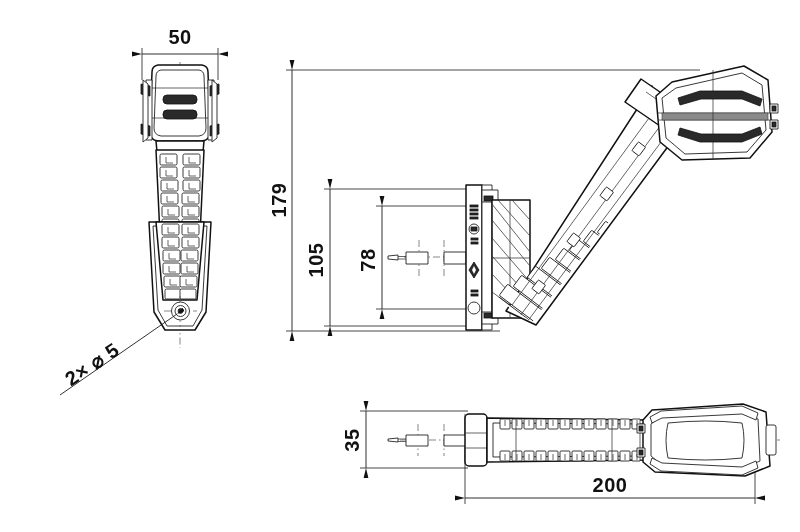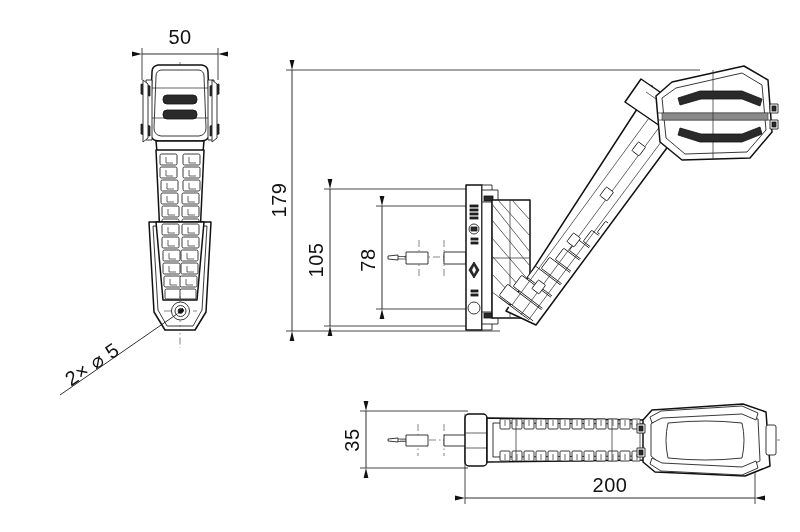--- a/index.html
+++ b/index.html
@@ -7,20 +7,21 @@
     padding: 0;
     background: #ffffff;
   }
   #drawing-root {
     position: relative;
     width: 800px;
     height: 532px;
     background: #ef4444;
     font-family: "Liberation Sans", sans-serif;
     overflow: hidden;
+    font-weight: bold;
   }
   svg.sheet {
     display: block;
     width: 800px;
     height: 532px;
   }
   .dim-line, .ext-line {
     stroke: #1a1a1a;
     fill: none;
   }

